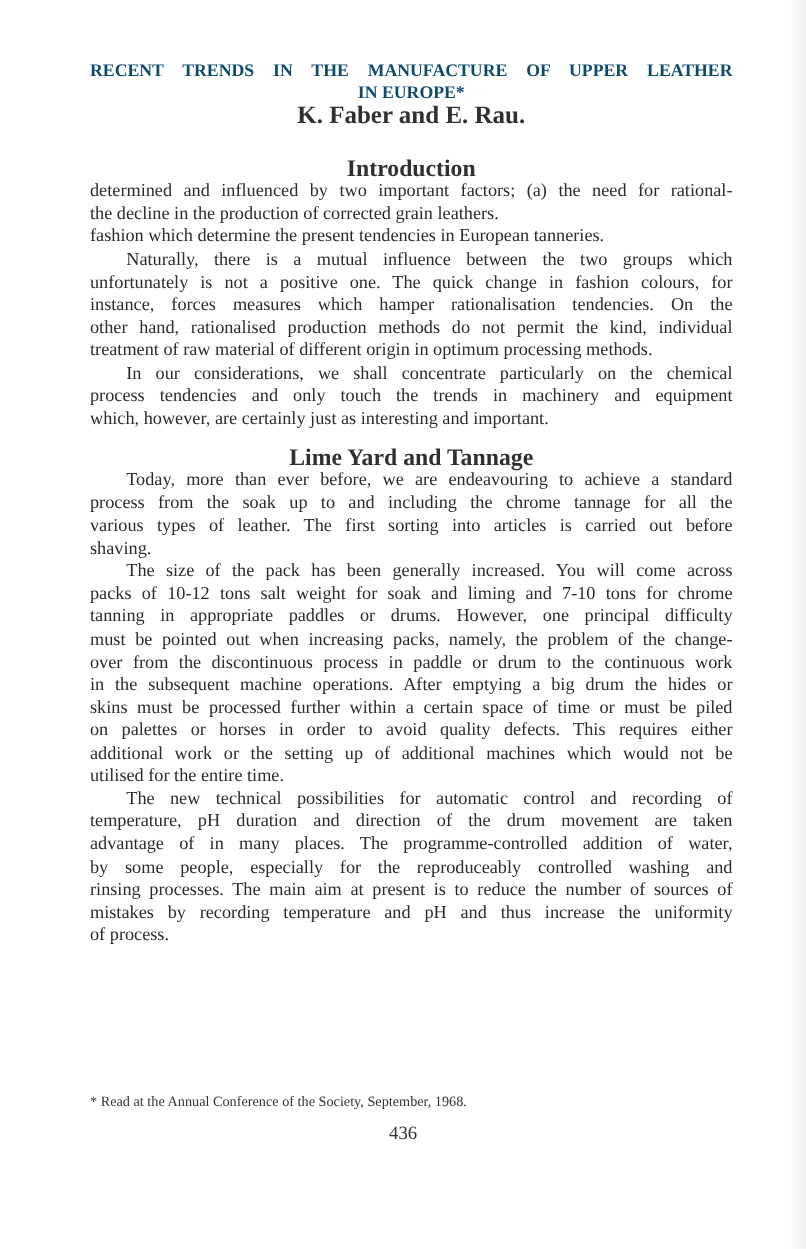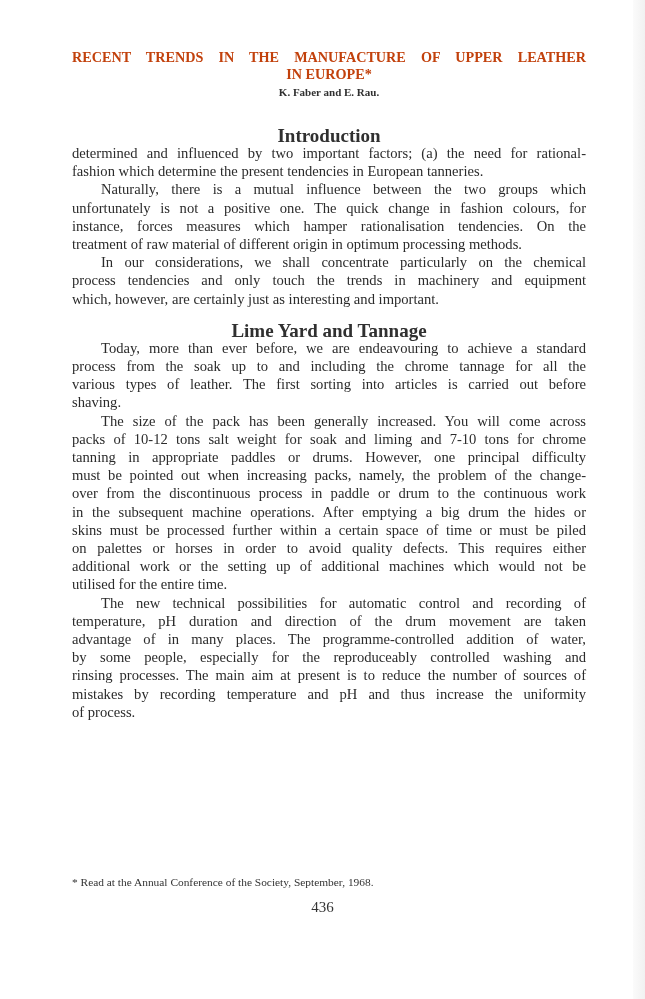--- a/index.html
+++ b/index.html
@@ -6,26 +6,26 @@
     body {
       width: 645px; height: 999px; background: #ffffff; position: relative; overflow: hidden;
       font-family: "Liberation Serif", "DejaVu Serif", serif; color: #2a2a2a;
     }
     .edge-strip {
       position: absolute; top: 0; right: 0; width: 12px; height: 999px;
       background: linear-gradient(to right, #fbfbfb, #f1f1f1);
     }
     .page { position: absolute; left: 72px; top: 48px; width: 514px; }
     .title {
-      font-weight: bold; font-size: 14.2px; line-height: 18px; color: #c2410c;
+      font-weight: bold; font-size: 14.2px; line-height: 18px; color: #0c4a6e;
       text-align: center;
     }
     .title .l1 { display: block; text-align: justify; text-align-last: justify; word-spacing: 2px; }
     .title .l2 { display: block; text-align: center; margin-top: -1px; }
-    .authors { font-weight: bold; font-size: 11px; line-height: 18px; text-align: center; color: #303030; }
+    .authors { font-weight: bold; font-size: 20px; line-height: 18px; text-align: center; color: #303030; }
     .heading {
       font-weight: bold; font-size: 19px; line-height: 17px; text-align: center; color: #303030;
     }
     .h-intro { margin-top: 26px; }
     .h-lime { margin-top: 14px; }
     .line {
       display: block; font-size: 14.6px; line-height: 18.2px; white-space: nowrap;
       text-align: justify; text-align-last: justify; color: #2b2b2b;
     }
     .line.first { text-indent: 29px; }
@@ -42,28 +42,30 @@
   <div class="title">
     <span class="l1">RECENT TRENDS IN THE MANUFACTURE OF UPPER LEATHER</span>
     <span class="l2">IN EUROPE*</span>
   </div>
   <div class="authors">K. Faber and E. Rau.</div>
 
   <div class="heading h-intro">Introduction</div>
 
   <div>
     <span class="line">determined and influenced by two important factors; (a) the need for rational-</span>
+    <span class="line last">the decline in the production of corrected grain leathers.</span>
   </div>
   <div>
     <span class="line last">fashion which determine the present tendencies in European tanneries.</span>
   </div>
   <div>
     <span class="line first">Naturally, there is a mutual influence between the two groups which</span>
     <span class="line">unfortunately is not a positive one. The quick change in fashion colours, for</span>
     <span class="line">instance, forces measures which hamper rationalisation tendencies. On the</span>
+    <span class="line">other hand, rationalised production methods do not permit the kind, individual</span>
     <span class="line last">treatment of raw material of different origin in optimum processing methods.</span>
   </div>
   <div>
     <span class="line first">In our considerations, we shall concentrate particularly on the chemical</span>
     <span class="line">process tendencies and only touch the trends in machinery and equipment</span>
     <span class="line last">which, however, are certainly just as interesting and important.</span>
   </div>
 
   <div class="heading h-lime">Lime Yard and Tannage</div>
 

